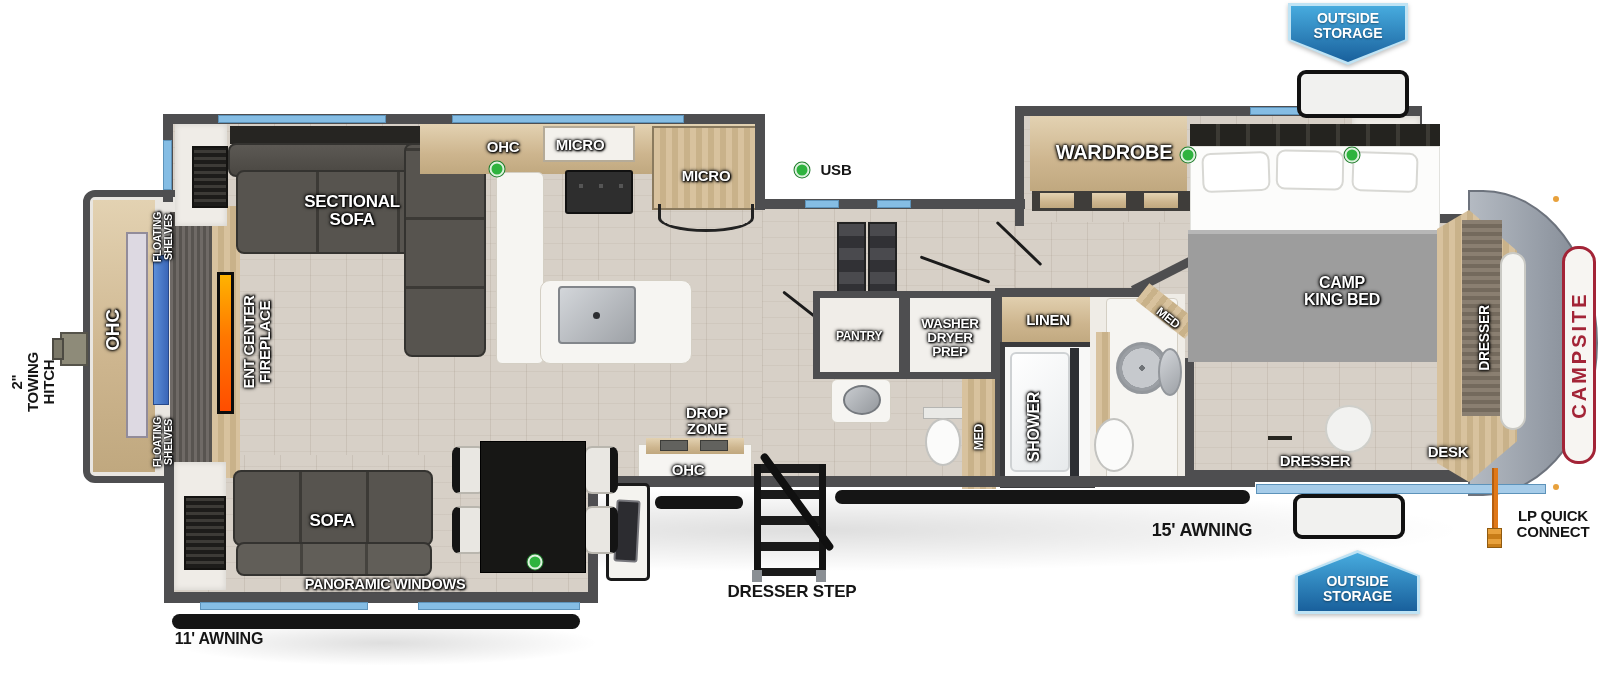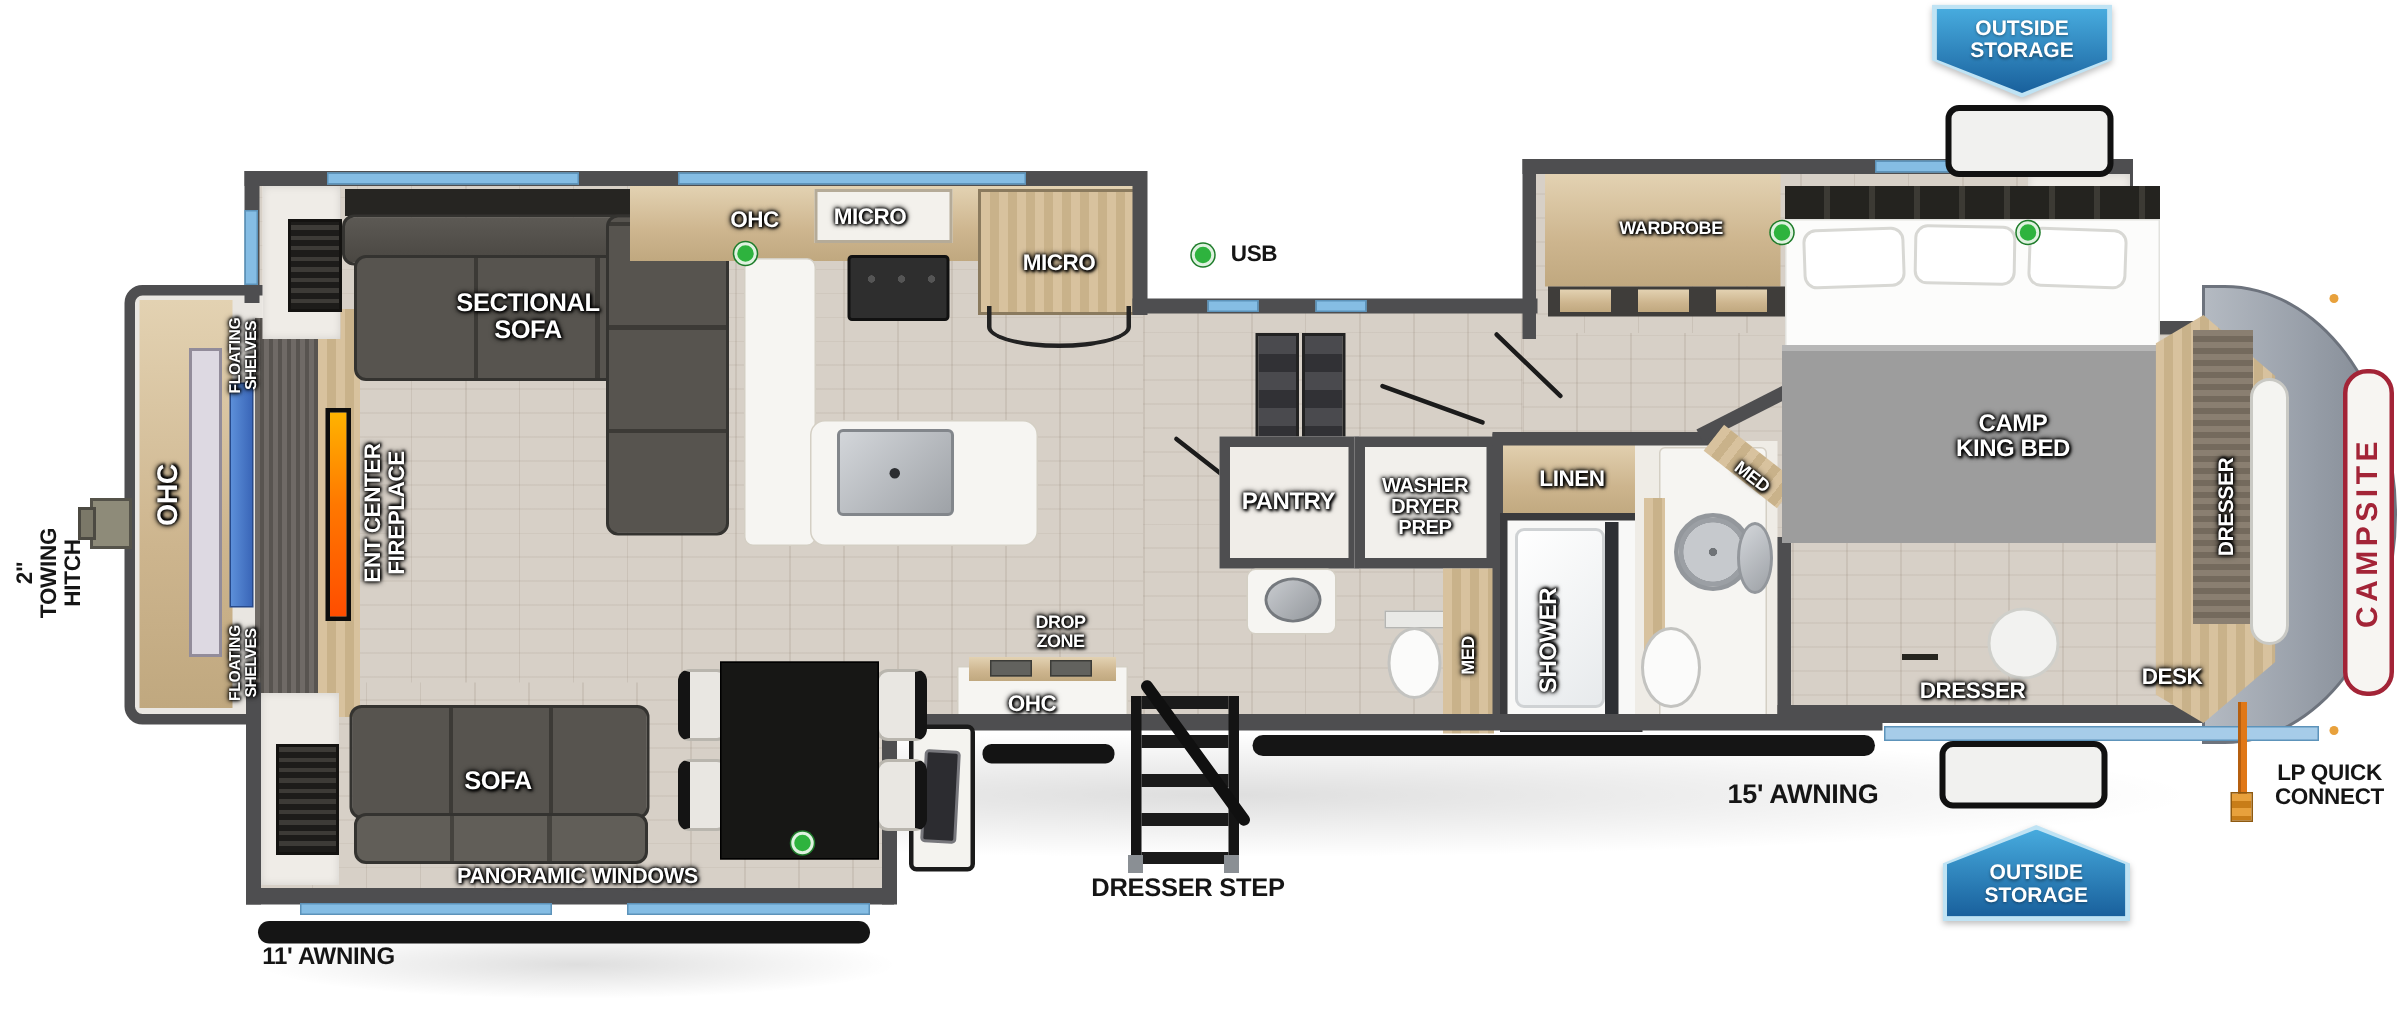--- a/index.html
+++ b/index.html
@@ -223,29 +223,29 @@
   <div class="lbl dark rot wrap" style="left:33px;top:382px;width:76px;font-size:15px;">2" TOWING HITCH</div>
   <div class="lbl rot" style="left:113px;top:330px;font-size:19px;">OHC</div>
   <div class="lbl rot wrap" style="left:163px;top:237px;width:64px;font-size:10.5px;">FLOATING SHELVES</div>
   <div class="lbl rot wrap" style="left:163px;top:442px;width:64px;font-size:10.5px;">FLOATING SHELVES</div>
   <div class="lbl rot wrap" style="left:257px;top:342px;width:106px;font-size:15px;">ENT CENTER FIREPLACE</div>
   <div class="lbl wrap" style="left:352px;top:211px;width:112px;font-size:17px;">SECTIONAL SOFA</div>
   <div class="lbl" style="left:503px;top:147px;font-size:15px;">OHC</div>
   <div class="lbl" style="left:580px;top:145px;font-size:15px;">MICRO</div>
   <div class="lbl" style="left:706px;top:176px;font-size:15px;">MICRO</div>
   <div class="lbl dark" style="left:836px;top:170px;font-size:15px;">USB</div>
-  <div class="lbl wrap" style="left:707px;top:421px;width:62px;font-size:12px;">DROP ZONE</div>
+  <div class="lbl wrap" style="left:707px;top:421px;width:62px;font-size:15px;">DROP ZONE</div>
   <div class="lbl" style="left:688px;top:470px;font-size:15px;">OHC</div>
-  <div class="lbl" style="left:859px;top:336px;font-size:16px;">PANTRY</div>
+  <div class="lbl" style="left:859px;top:336px;font-size:12px;">PANTRY</div>
   <div class="lbl wrap" style="left:950px;top:338px;width:76px;font-size:13.5px;">WASHER DRYER PREP</div>
   <div class="lbl rot" style="left:979px;top:437px;font-size:12px;">MED</div>
   <div class="lbl" style="left:1048px;top:320px;font-size:15px;">LINEN</div>
   <div class="lbl rot" style="left:1034px;top:427px;font-size:16px;">SHOWER</div>
   <div class="lbl rot38" style="left:1168px;top:318px;font-size:12px;">MED</div>
-  <div class="lbl" style="left:1108px;top:152px;font-size:12px;padding-left:12px;">WARDROBE</div>
+  <div class="lbl" style="left:1108px;top:152px;font-size:20px;padding-left:12px;">WARDROBE</div>
   <div class="lbl wrap" style="left:1342px;top:292px;width:80px;font-size:16px;">CAMP KING BED</div>
   <div class="lbl rot" style="left:1484px;top:338px;font-size:14px;">DRESSER</div>
   <div class="lbl" style="left:1315px;top:461px;font-size:15px;">DRESSER</div>
   <div class="lbl" style="left:1448px;top:452px;font-size:15px;">DESK</div>
   <div class="lbl" style="left:332px;top:521px;font-size:17px;">SOFA</div>
   <div class="lbl" style="left:385px;top:585px;font-size:14.5px;">PANORAMIC WINDOWS</div>
   <div class="lbl dark" style="left:792px;top:592px;font-size:17px;">DRESSER STEP</div>
   <div class="lbl dark" style="left:219px;top:639px;font-size:16px;">11' AWNING</div>
   <div class="lbl dark" style="left:1202px;top:530px;font-size:18px;text-align:center;">15' AWNING</div>
   <div class="lbl dark wrap" style="left:1553px;top:524px;width:112px;font-size:15px;">LP QUICK CONNECT</div>

